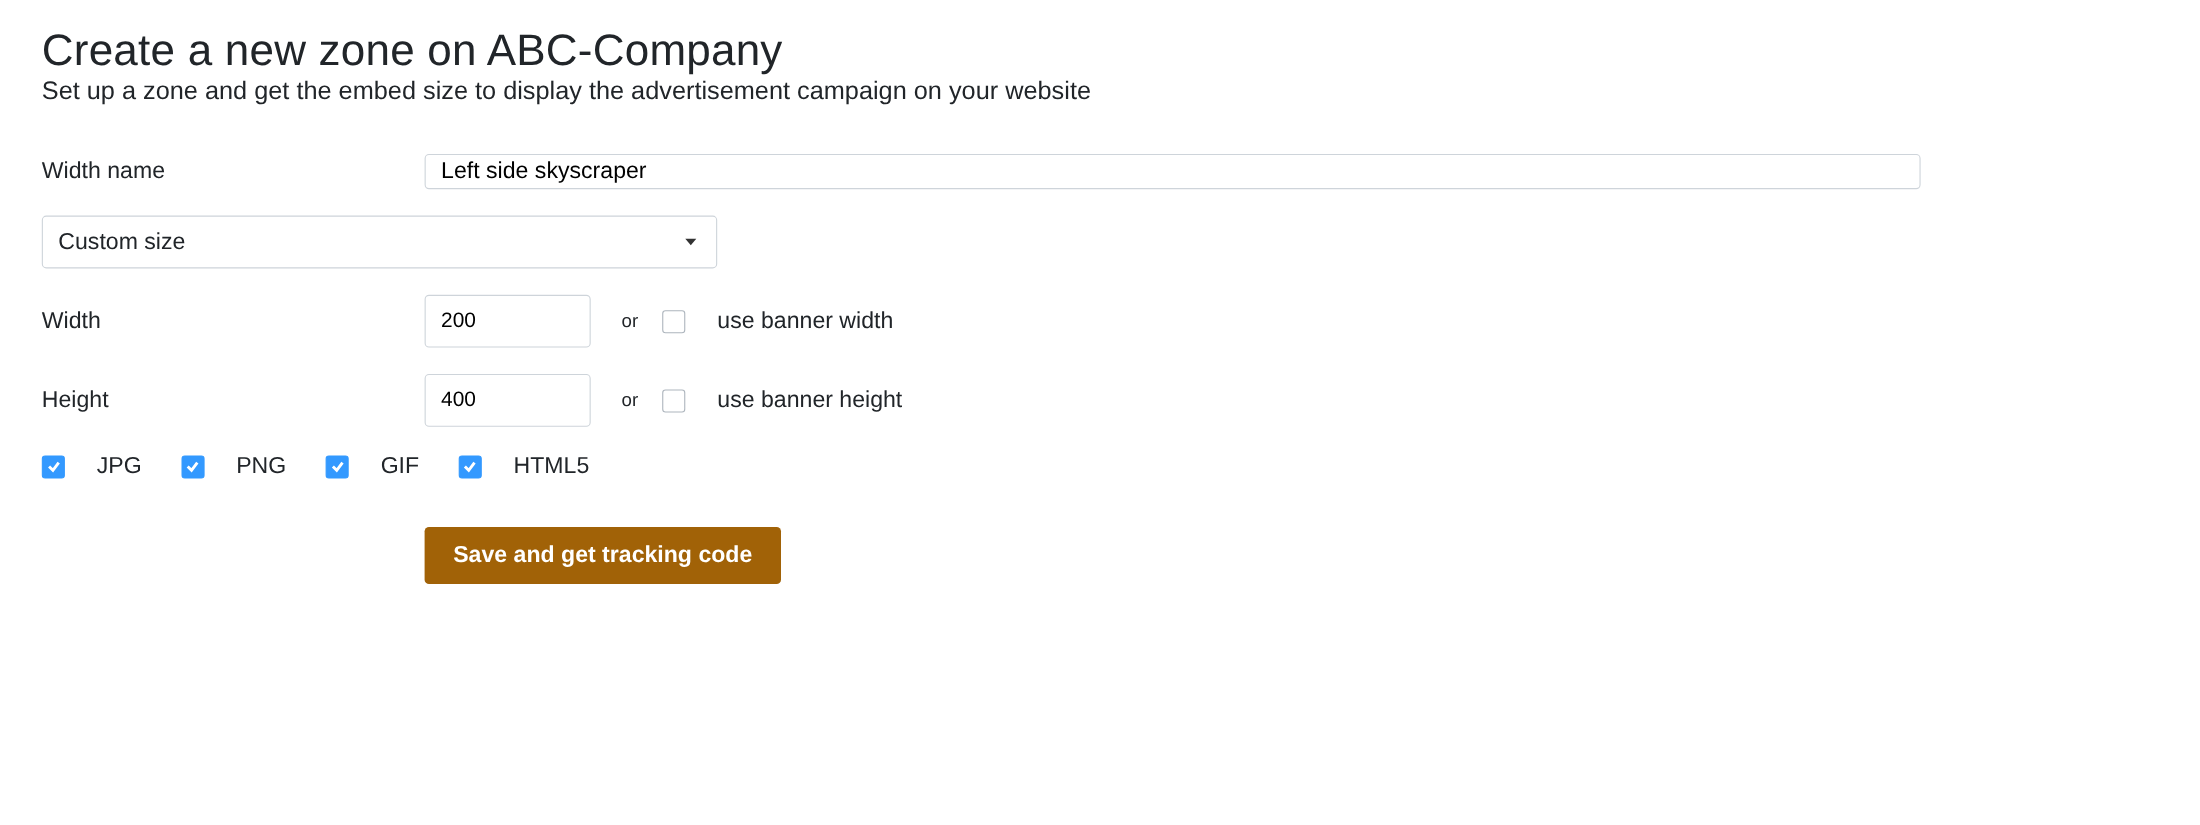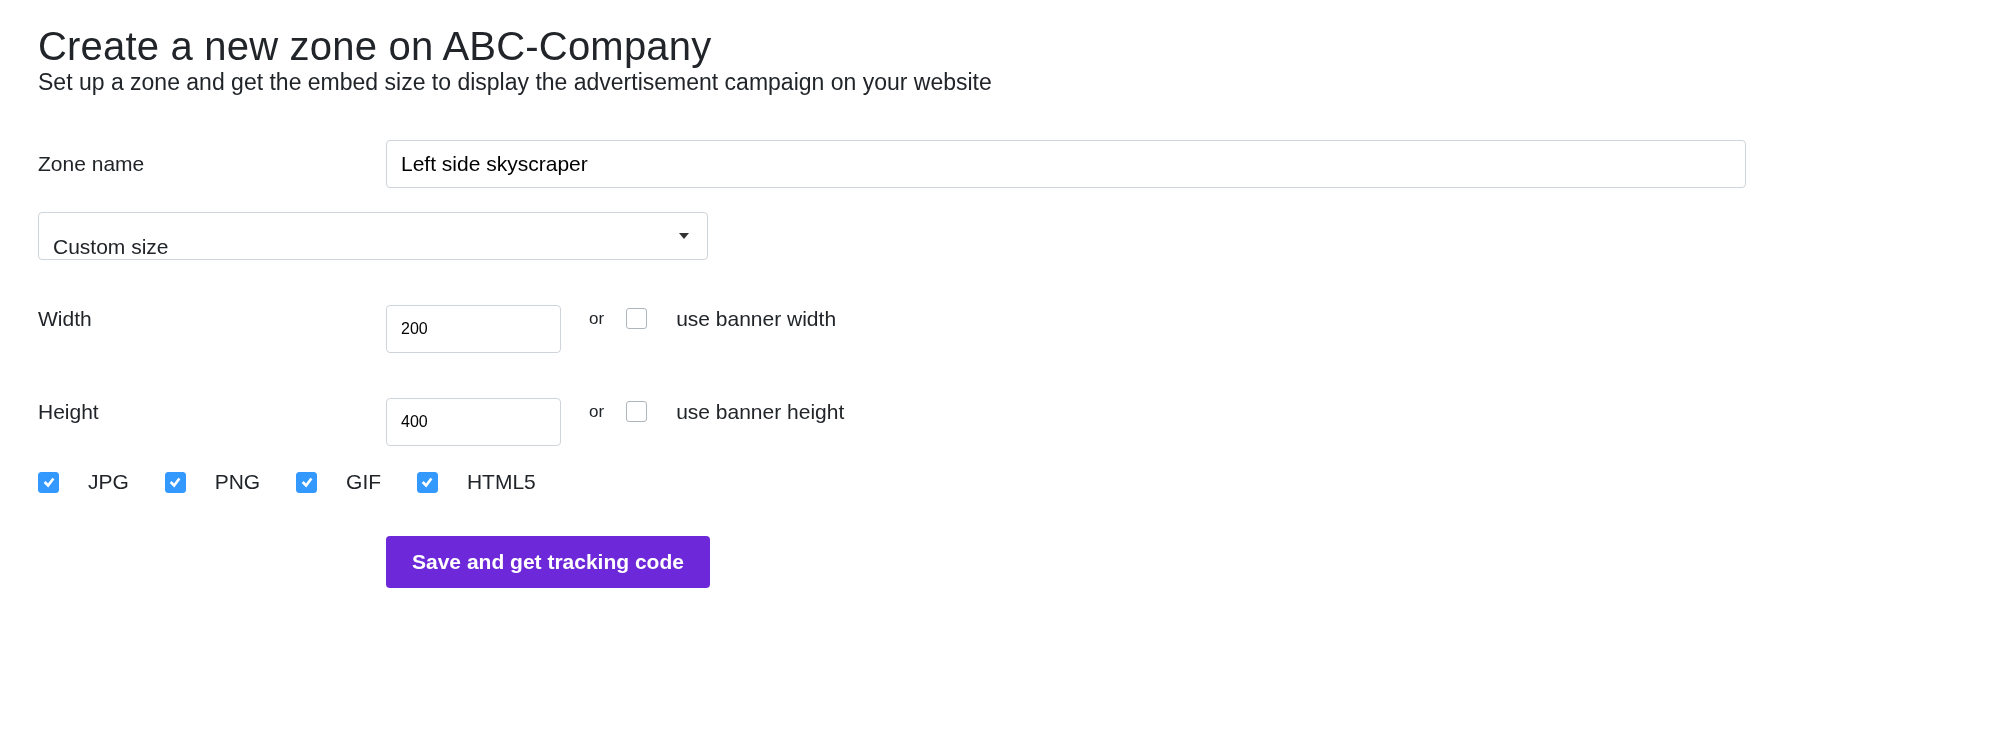--- a/index.html
+++ b/index.html
@@ -30,62 +30,61 @@
       margin-bottom: 24px;
     }
     .form-label {
       width: 348px;
       flex-shrink: 0;
       font-size: 21px;
     }
     .form-control-wide {
       flex: 1;
       max-width: 1360px;
-      height: 48px;
+      height: 32px;
       padding: 0 14px;
       font-size: 21px;
       border: 1px solid #ced4da;
       border-radius: 4px;
       background: #fff;
       outline: none;
     }
     .form-select {
-      width: 670px;
+      width: 614px;
       height: 48px;
       padding: 0 40px 0 14px;
       font-size: 21px;
       border: 1px solid #ced4da;
       border-radius: 4px;
       background: #fff;
       position: relative;
       display: flex;
-      align-items: flex-end;
+      align-items: center;
       cursor: pointer;
     }
     .caret-down {
       position: absolute;
       right: 18px;
       top: 50%;
       transform: translateY(-50%);
       width: 0;
       height: 0;
       border-left: 5px solid transparent;
       border-right: 5px solid transparent;
       border-top: 6px solid #333;
     }
     .form-control-small {
-      width: 175px;
+      width: 151px;
       height: 48px;
       padding: 0 14px;
-      font-size: 16px;
+      font-size: 19px;
       border: 1px solid #ced4da;
       border-radius: 4px;
       background: #fff;
       outline: none;
-      margin-top: 21px;
     }
     .or-text {
       margin: 0 22px 0 28px;
       font-size: 17px;
     }
     .checkbox-wrapper {
       display: inline-flex;
       align-items: center;
       gap: 19px;
     }
@@ -117,21 +116,21 @@
       fill: none;
     }
     .checkbox-label {
       margin-left: 10px;
       font-size: 21px;
     }
     .formats-row .checkbox-wrapper {
       margin-right: 30px;
     }
     .btn-primary {
-      background: #6d28d9;
+      background: #a16207;
       color: #fff;
       border: none;
       border-radius: 4px;
       padding: 14px 26px;
       font-size: 21px;
       font-weight: 700;
       cursor: pointer;
       margin-top: 18px;
     }
     .button-row {
@@ -141,21 +140,21 @@
       width: 348px;
     }
   </style>
 </head>
 <body>
 
 <h1>Create a new zone on  ABC-Company</h1>
 <p class="subtitle">Set up a zone and get the embed size to display the advertisement campaign on your website</p>
 
 <div class="form-row">
-  <div class="form-label">Zone name</div>
+  <div class="form-label">Width name</div>
   <input type="text" class="form-control-wide" value="Left side skyscraper" style="">
 </div>
 
 <div class="form-row">
   <div class="form-select">
     <span>Custom size</span>
     <span class="caret-down"></span>
   </div>
 </div>
 

